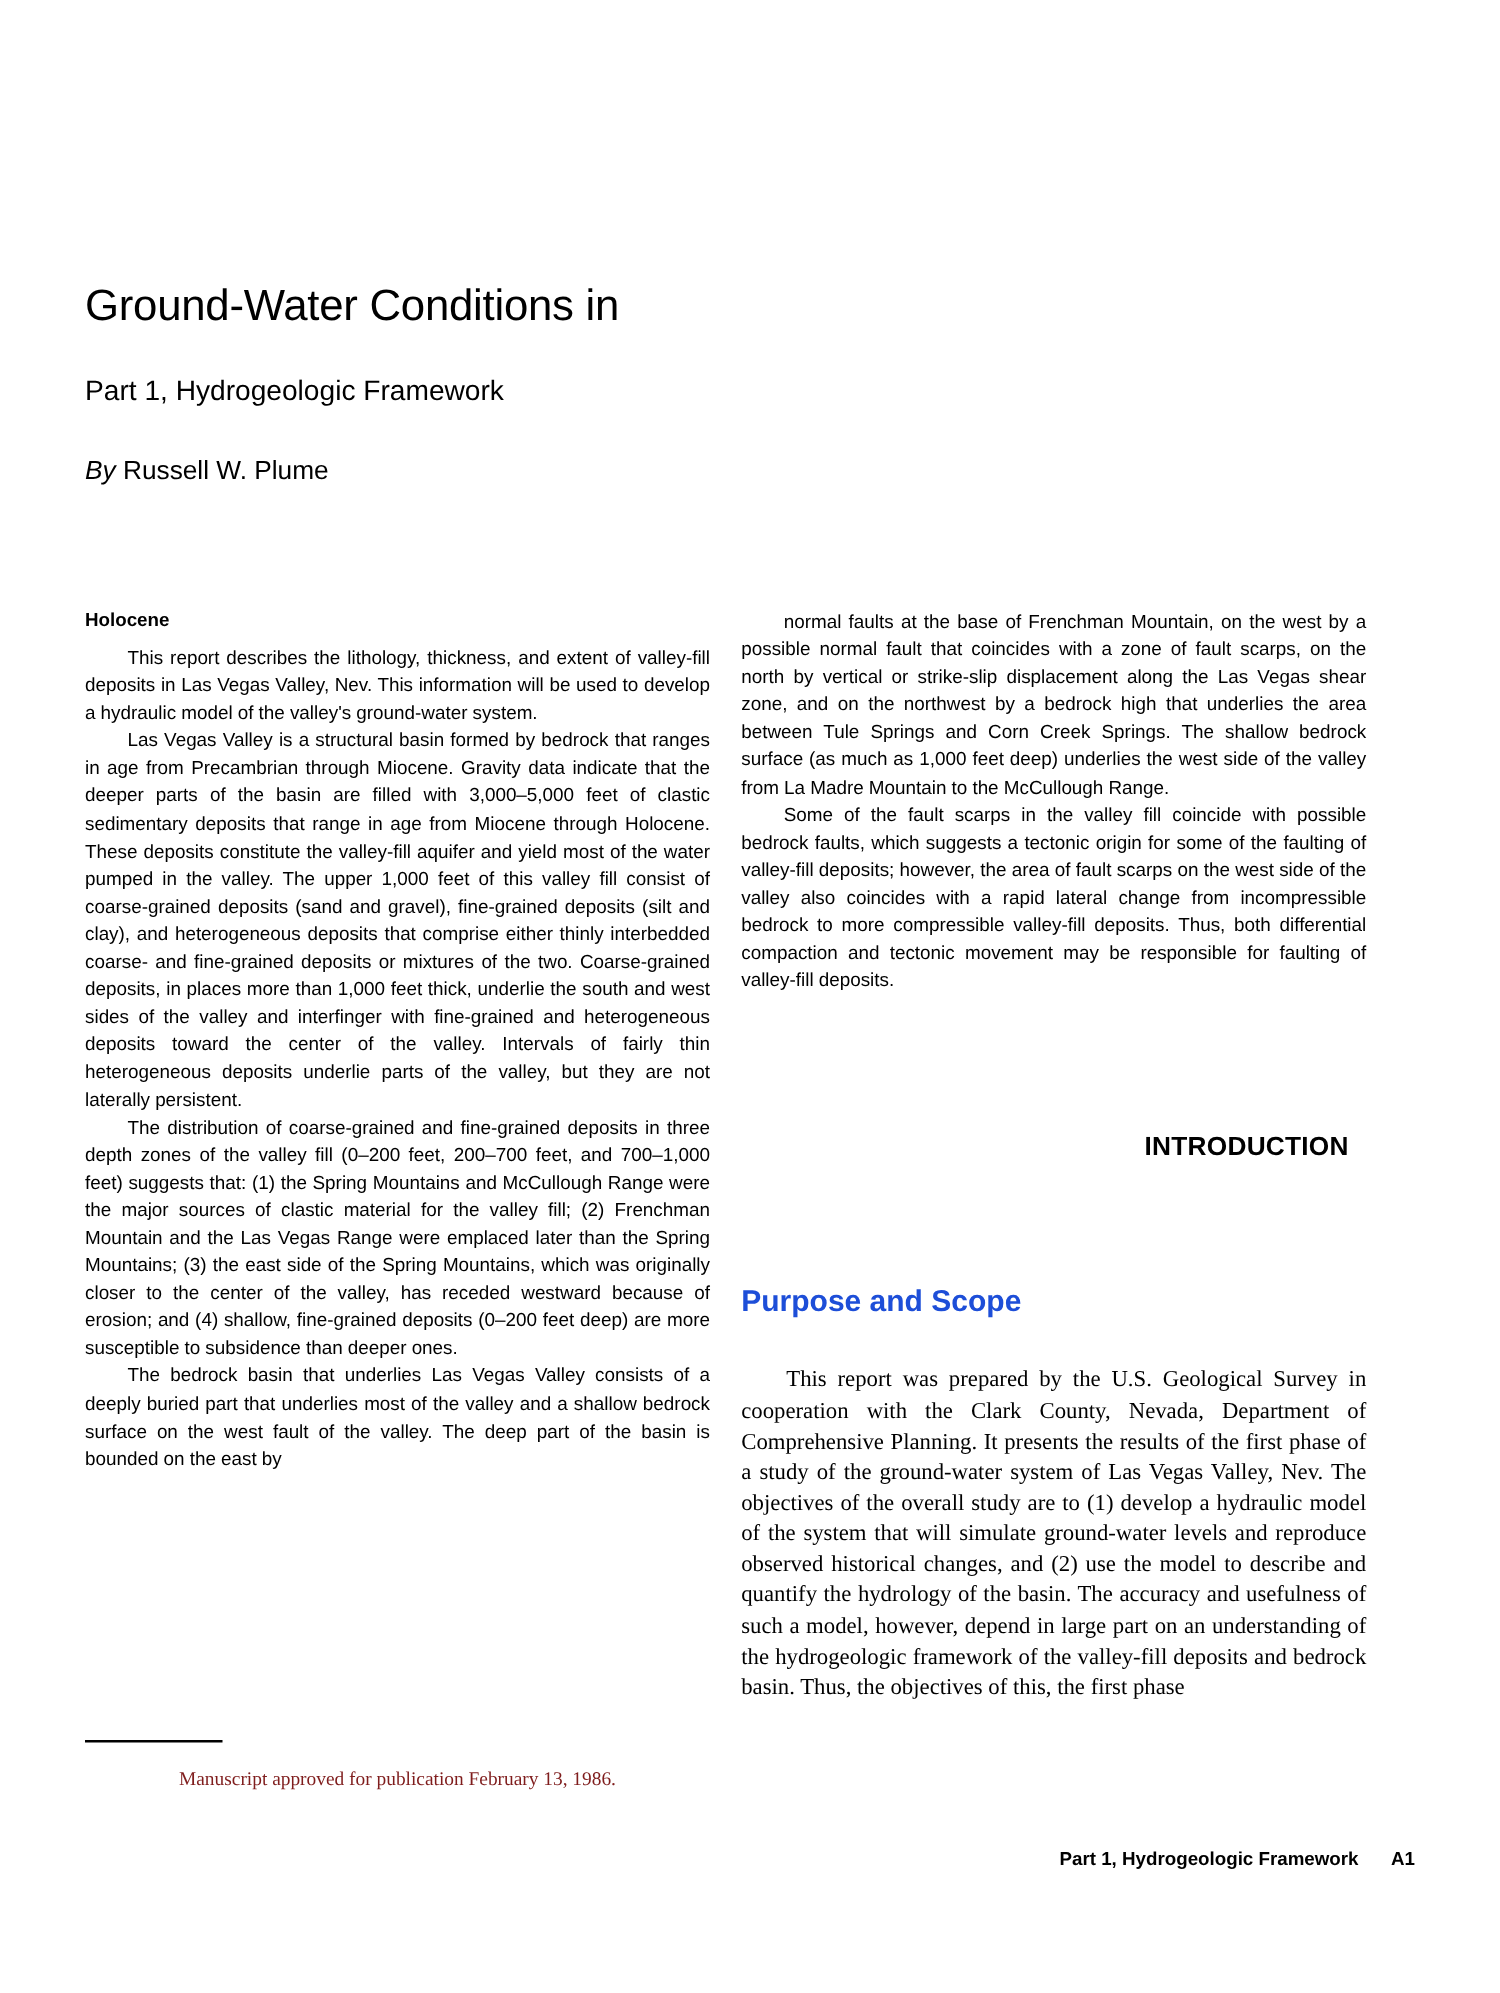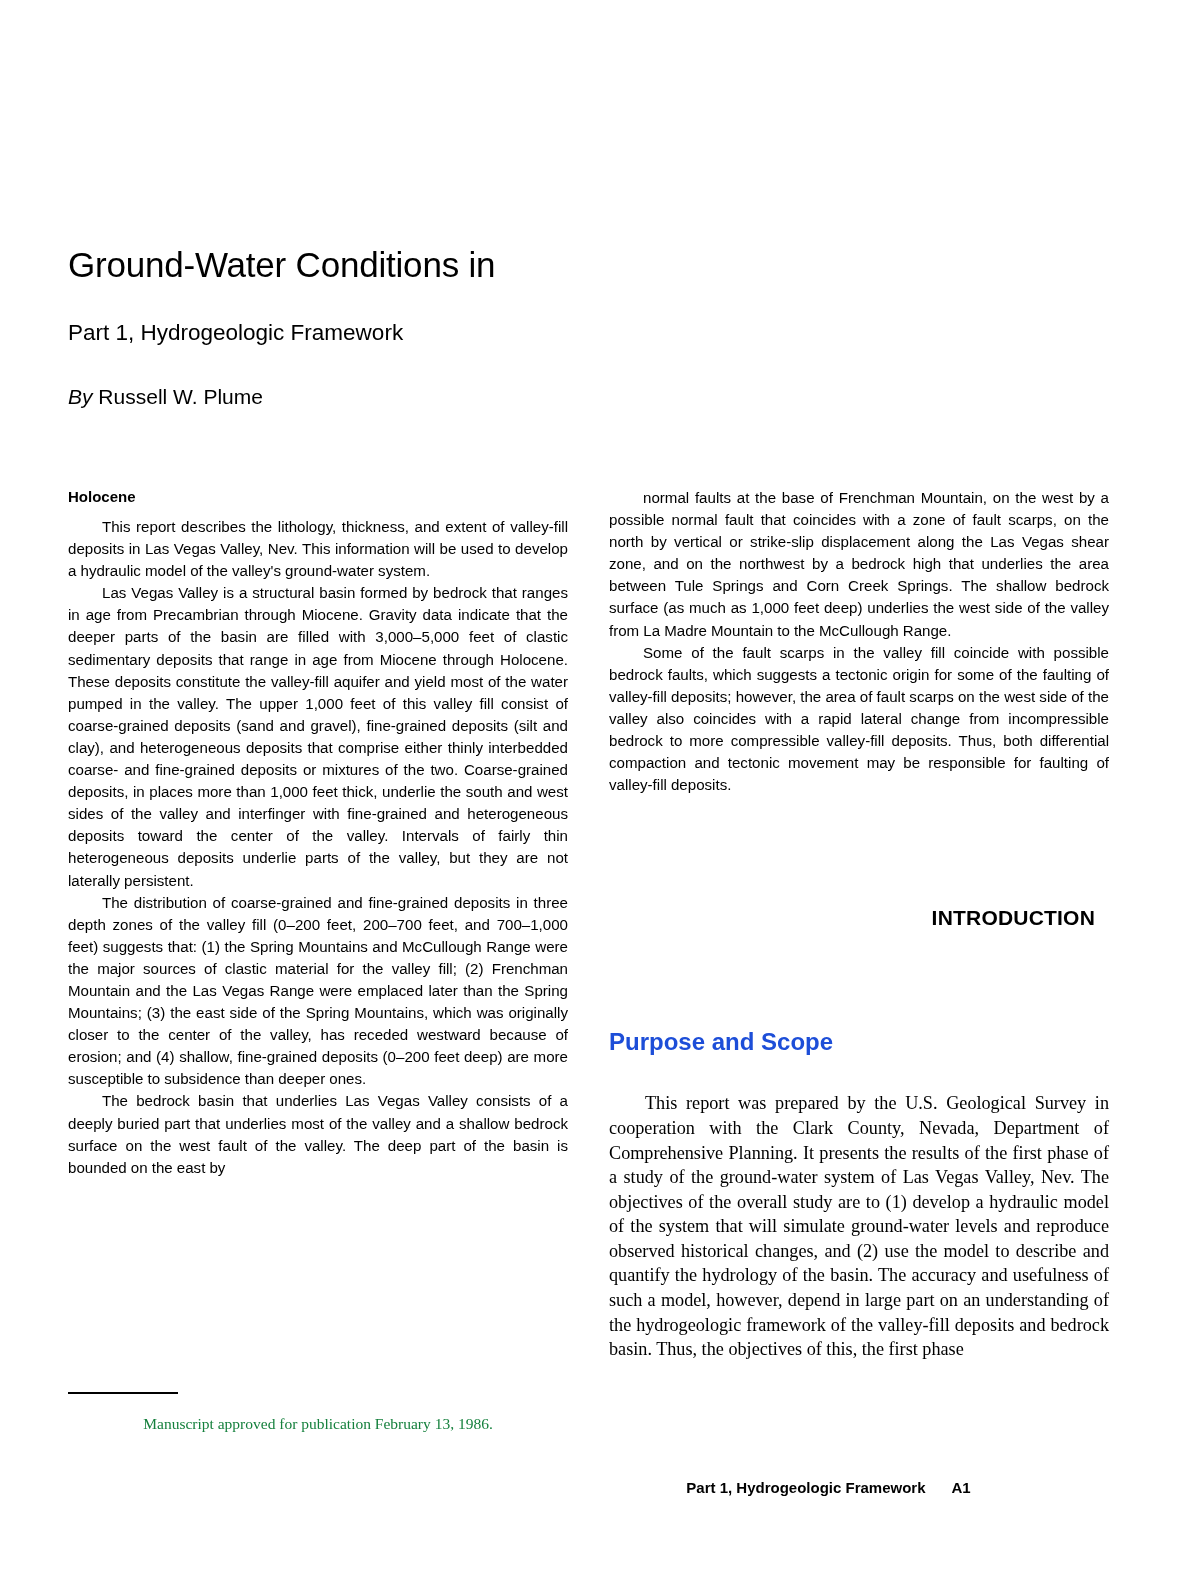--- a/index.html
+++ b/index.html
@@ -34,21 +34,20 @@
     font-size: 35px;
     line-height: 45px;
     letter-spacing: -0.2px;
     margin: 0;
     color: #000;
   }
 
   .doc-title .title-line {
     display: block;
     white-space: nowrap;
-    margin-top: 20px;
   }
 
   .doc-subtitle {
     font-family: "Liberation Sans", sans-serif;
     font-weight: 400;
     font-size: 22.5px;
     line-height: 28px;
     margin: 0;
     padding-top: 32px;
     color: #000;
@@ -77,21 +76,21 @@
     height: 960px;
   }
 
   .col {
     position: absolute;
     top: 0;
     width: 500px;
   }
 
   .col-left  { left: 0px; }
-  .col-right { left: 541px; }
+  .col-right { left: 525px; }
 
   .sec-head {
     font-family: "Liberation Sans", sans-serif;
     font-weight: bold;
     font-size: 15px;
     line-height: 20px;
     margin: 0 0 9px 0;
     color: #000;
   }
 
@@ -155,30 +154,30 @@
     border-top: 2px solid #000;
     margin: 0 0 20px 0;
   }
 
   .footnote-text {
     font-family: "Liberation Serif", serif;
     font-size: 15.5px;
     line-height: 20px;
     margin: 0;
     text-align: center;
-    color: #15803d;
+    color: #7f1d1d;
   }
 
   
   .page-footer {
     position: absolute;
     left: 525px;
     top: 1478px;
     width: 607px;
-    text-align: center;
+    text-align: right;
     font-family: "Liberation Sans", sans-serif;
     font-weight: bold;
     font-size: 15px;
     line-height: 20px;
     color: #000;
     white-space: nowrap;
   }
 
   .page-footer .footer-label { margin-right: 26px; }
 </style>

